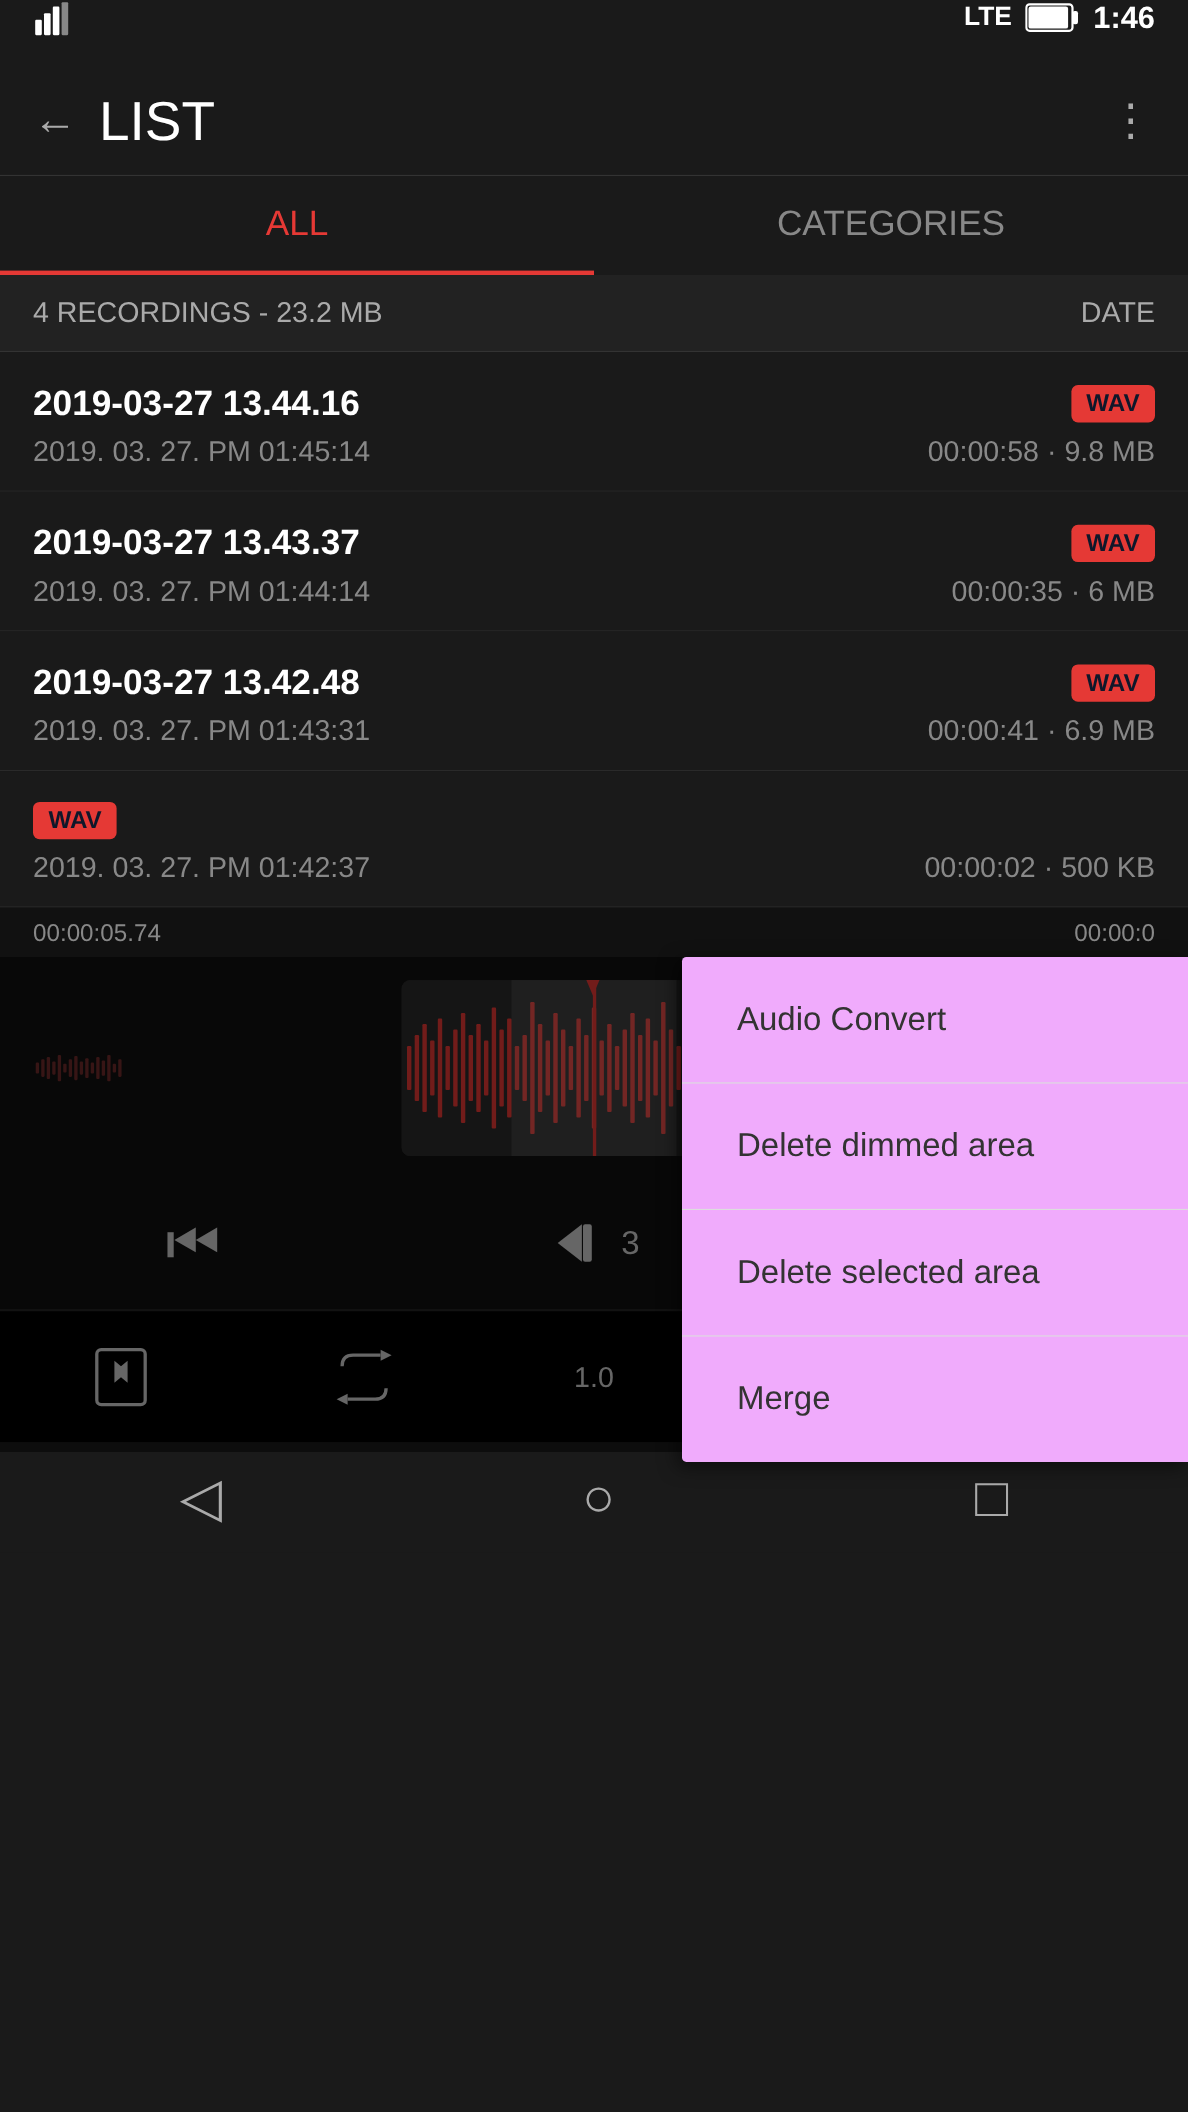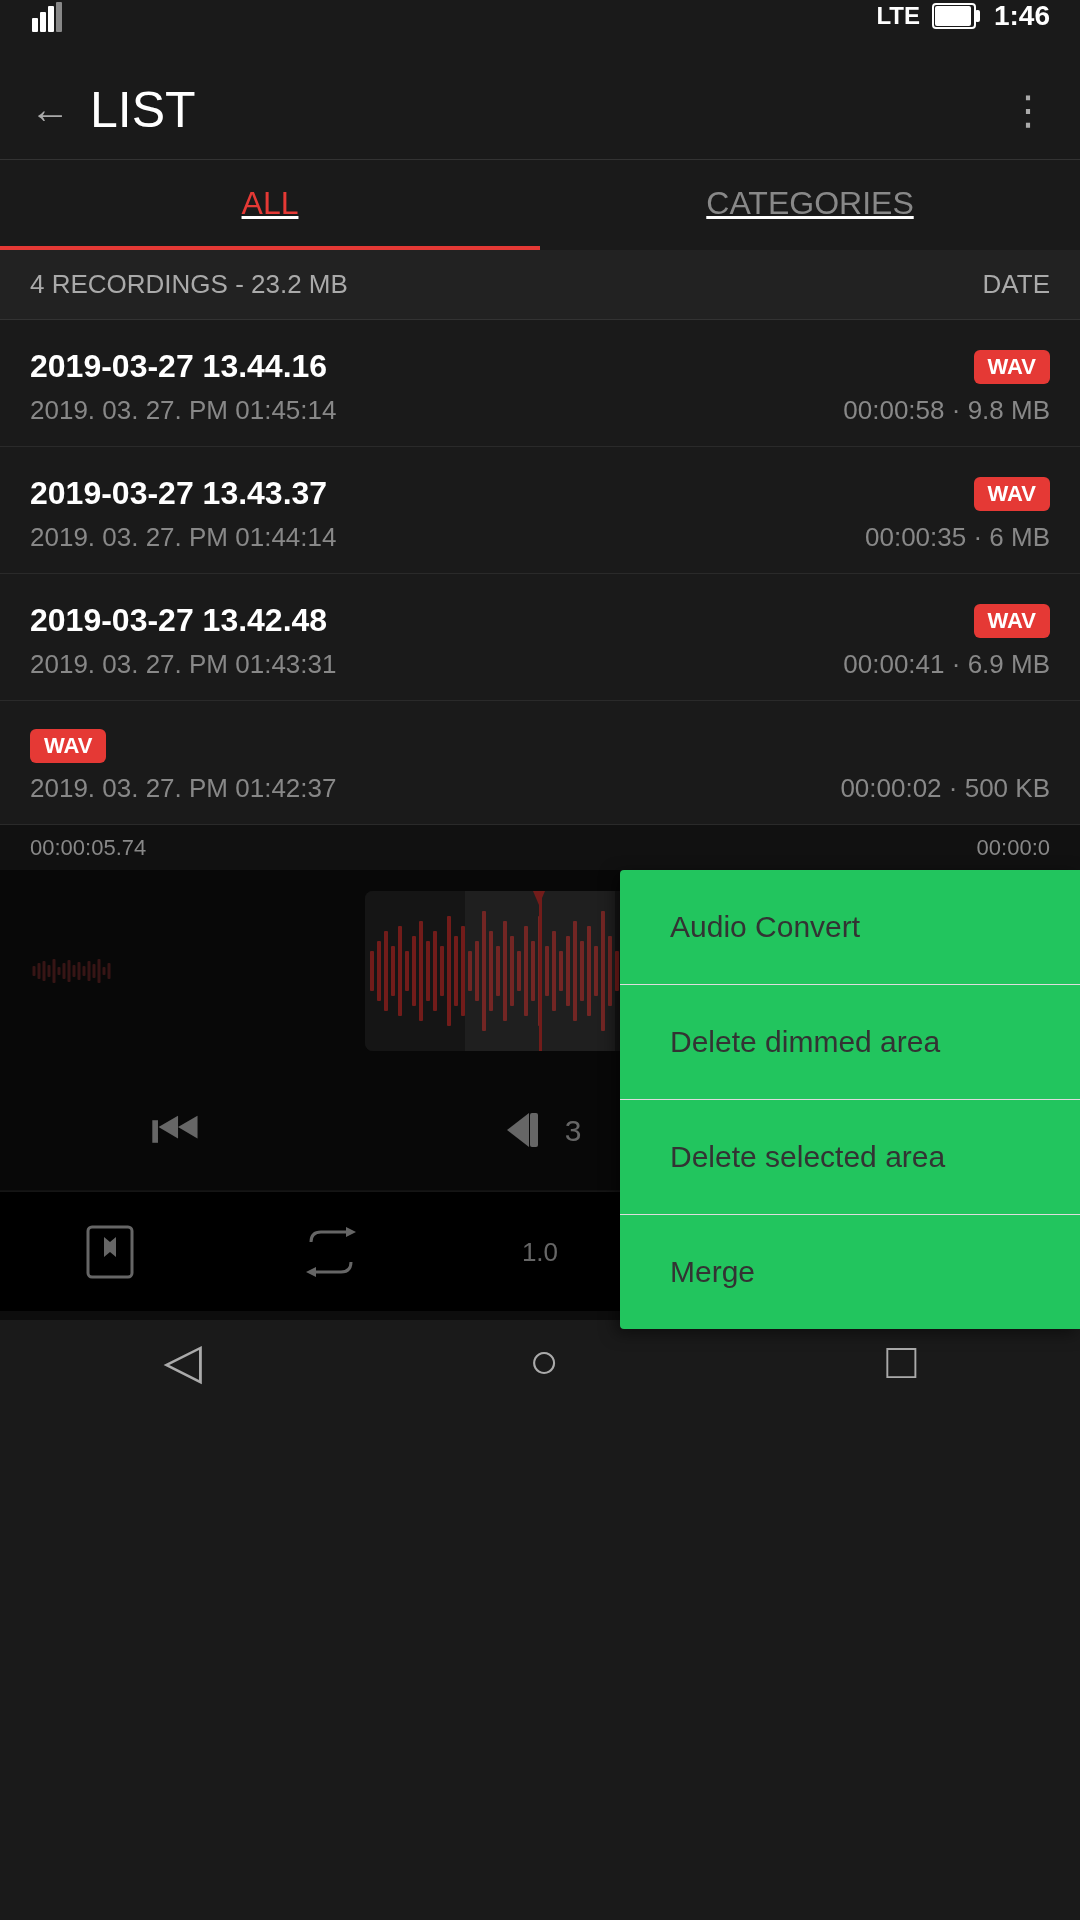--- a/index.html
+++ b/index.html
@@ -64,21 +64,20 @@
       cursor: pointer;
       letter-spacing: 2px;
     }
 
     
     .tabs {
       display: flex;
       width: 100%;
       height: 90px;
       background: #1a1a1a;
-      text-decoration: underline;
     }
     .tab {
       flex: 1;
       display: flex;
       align-items: center;
       justify-content: center;
       font-size: 32px;
       font-weight: 500;
       cursor: pointer;
       border-bottom: 4px solid transparent;
@@ -126,21 +125,21 @@
       justify-content: space-between;
       margin-bottom: 10px;
     }
     .recording-name {
       font-size: 32px;
       color: #ffffff;
       font-weight: 700;
     }
     .wav-badge {
       background: #e53935;
-      color: #ffffff;
+      color: #0f172a;
       font-size: 22px;
       font-weight: bold;
       padding: 4px 14px;
       border-radius: 6px;
     }
     .recording-bottom {
       display: flex;
       align-items: center;
       justify-content: space-between;
     }
@@ -265,21 +264,21 @@
       color: #aaa;
       cursor: pointer;
     }
 
     
     .dropdown-menu {
       position: absolute;
       right: 0;
       top: 870px;
       width: 460px;
-      background: #22c55e;
+      background: #f0abfc;
       border-radius: 4px 0 0 4px;
       z-index: 100;
       box-shadow: -4px 4px 16px rgba(0,0,0,0.5);
     }
     .dropdown-item {
       padding: 40px 50px;
       font-size: 30px;
       color: #333;
       cursor: pointer;
       border-bottom: 1px solid #ddd;

